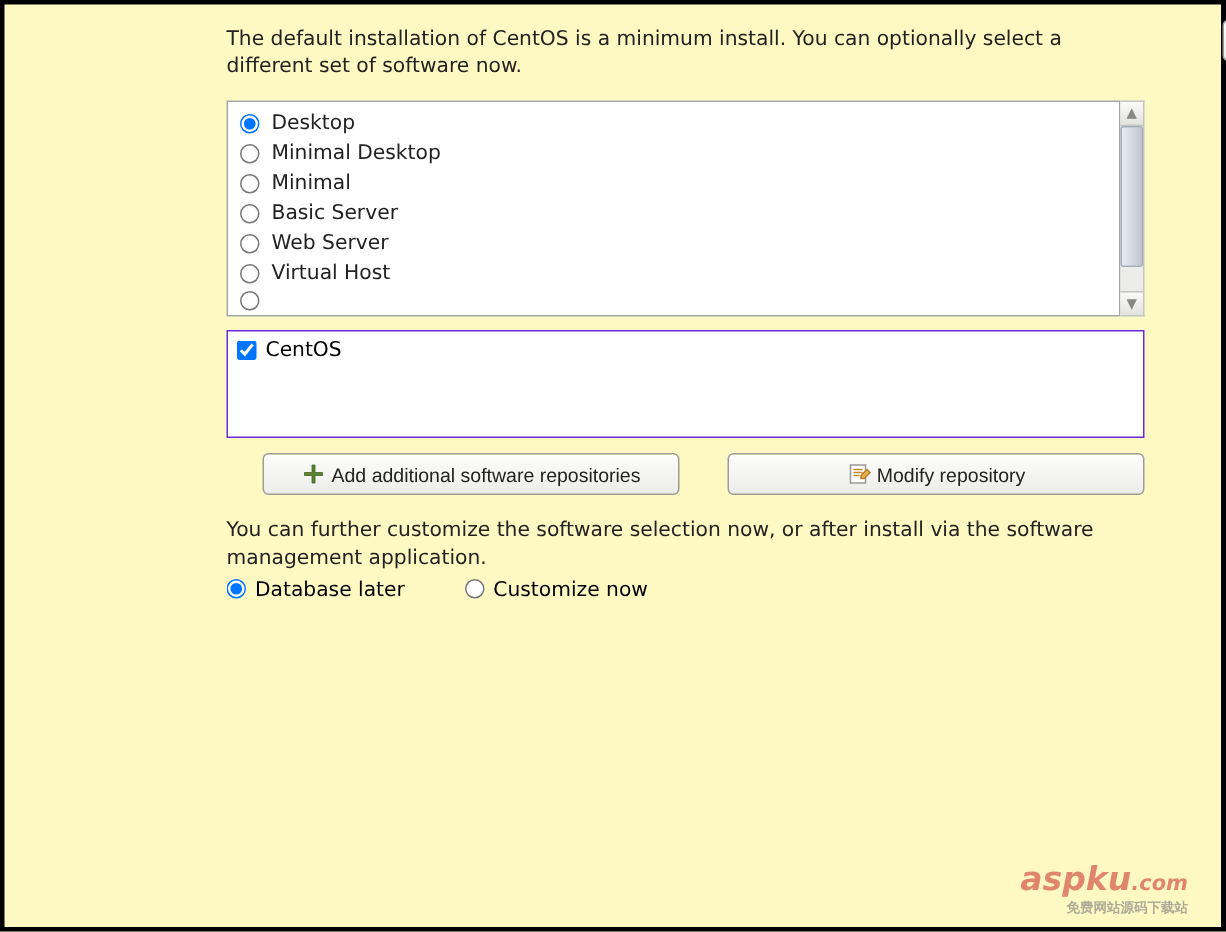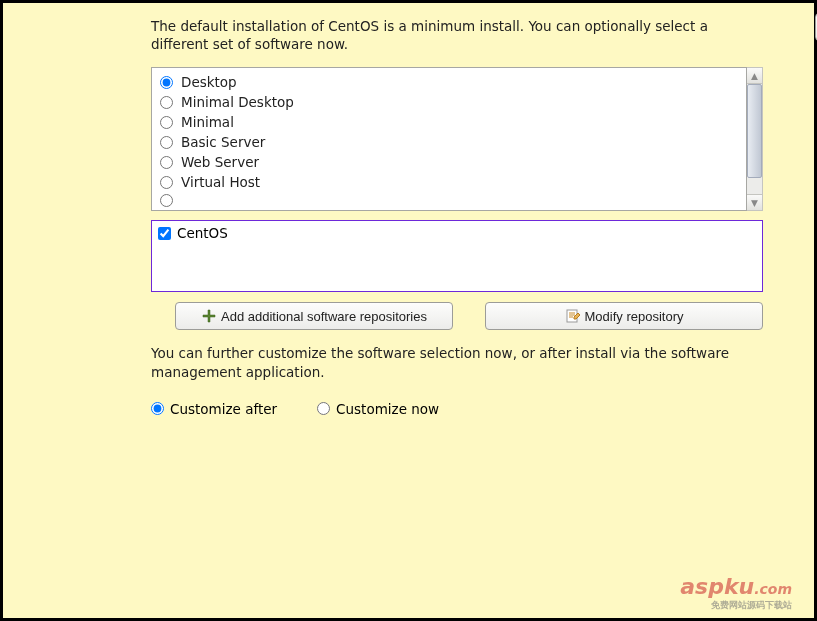--- a/index.html
+++ b/index.html
@@ -96,21 +96,21 @@
       background: linear-gradient(#fdfdfc, #ececea);
       cursor: pointer;
       color: #222;
       margin-left: 24px;
     }
     .btn-wide { width: 278px; height: 28px; }
     .customize-text {
       font-size: 13.5px;
       line-height: 1.35;
       color: #222;
-      margin-bottom: 20px;
+      margin-bottom: 4px;
     }
     .customize-radios {
       display: flex;
       gap: 40px;
       font-size: 13.5px;
     }
     .customize-radios label {
       display: flex;
       align-items: center;
       gap: 6px;
@@ -247,21 +247,21 @@
           </svg>
         <span>Modify repository</span>
       </button>
     </div>
 
     <div class="customize-text">You can further customize the software selection now, or after install via the software management application.</div>
 
     <div class="customize-radios">
       <label>
         <input type="radio" name="customize" checked="" style="">
-        <span>Customize after</span>
+        <span>Database later</span>
       </label>
       <label>
         <input type="radio" name="customize" style="">
         <span>Customize now</span>
       </label>
     </div>
 
   </div>
 
   <div class="footer">

